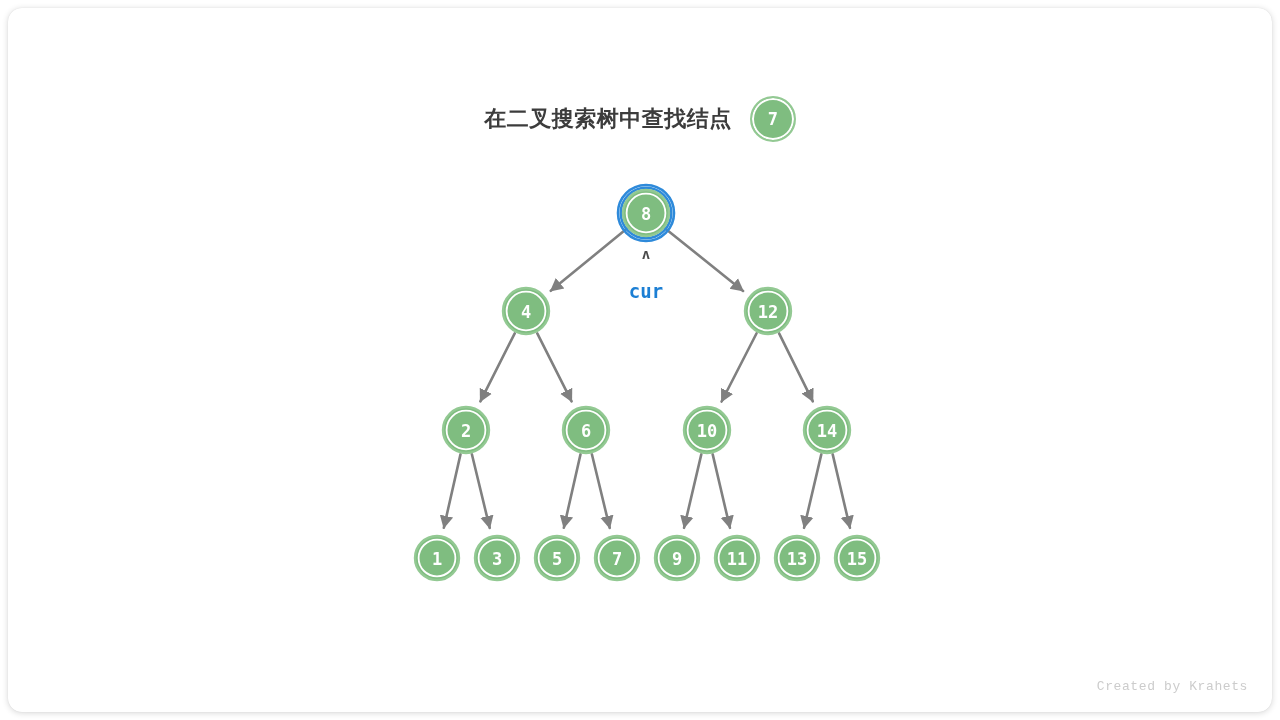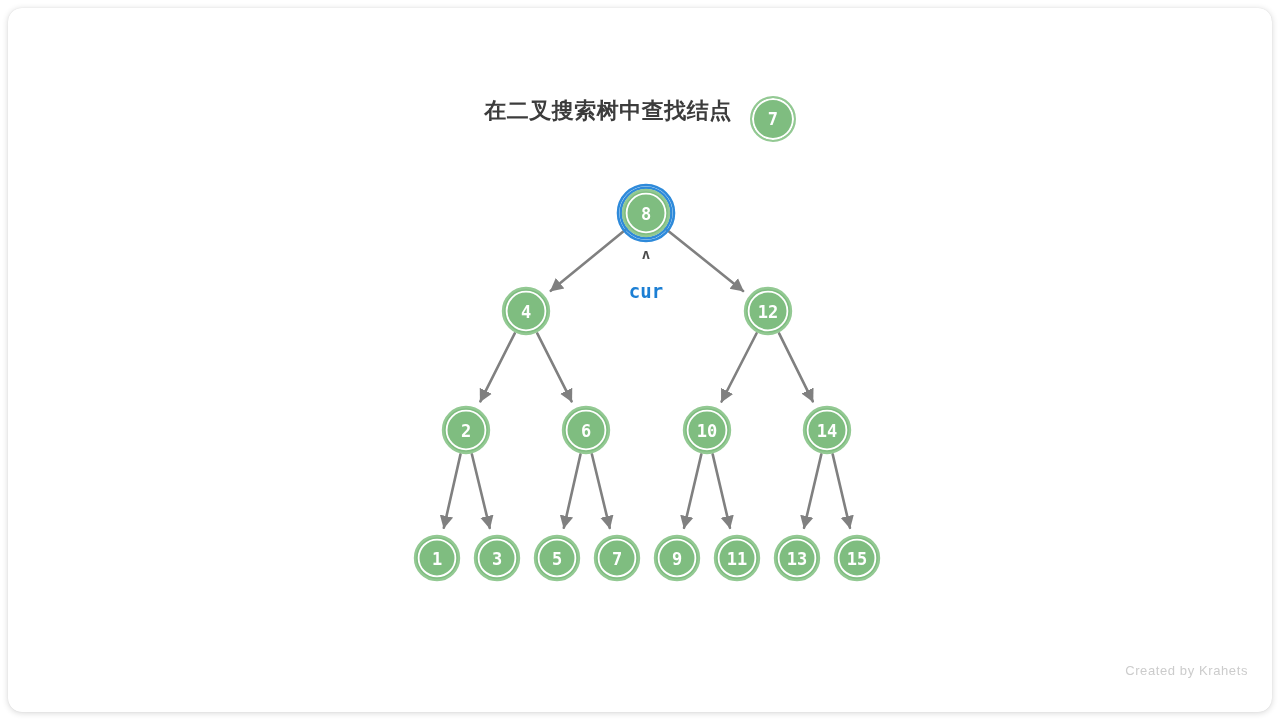--- a/index.html
+++ b/index.html
@@ -30,21 +30,21 @@
     overflow: hidden;
   }
 
   
   #title-row {
     position: absolute;
     left: 0;
     top: 88px;
     width: 1264px;
     display: flex;
-    align-items: flex-start;
+    align-items: center;
     justify-content: center;
     gap: 18px;
     pointer-events: none;
   }
   #title-text {
     font-family: "DejaVu Sans", "Liberation Sans", sans-serif;
     font-size: 22px;
     font-weight: bold;
     color: #3c3c3c;
     letter-spacing: 0.5px;
@@ -114,22 +114,22 @@
     font-family: "DejaVu Sans Mono", "Liberation Mono", monospace;
     font-size: 19px;
     font-weight: bold;
     text-anchor: middle;
   }
 
   
   #footer-credit {
     position: absolute;
     right: 24px;
-    bottom: 34px;
-    font-family: Liberation Sans, sans-serif;
+    bottom: 18px;
+    font-family: Liberation Mono, monospace;
     font-size: 13px;
     color: #cccccc;
     letter-spacing: 0.6px;
     white-space: nowrap;
   }
 </style>
 </head>
 <body>
 
 <div id="stage">

